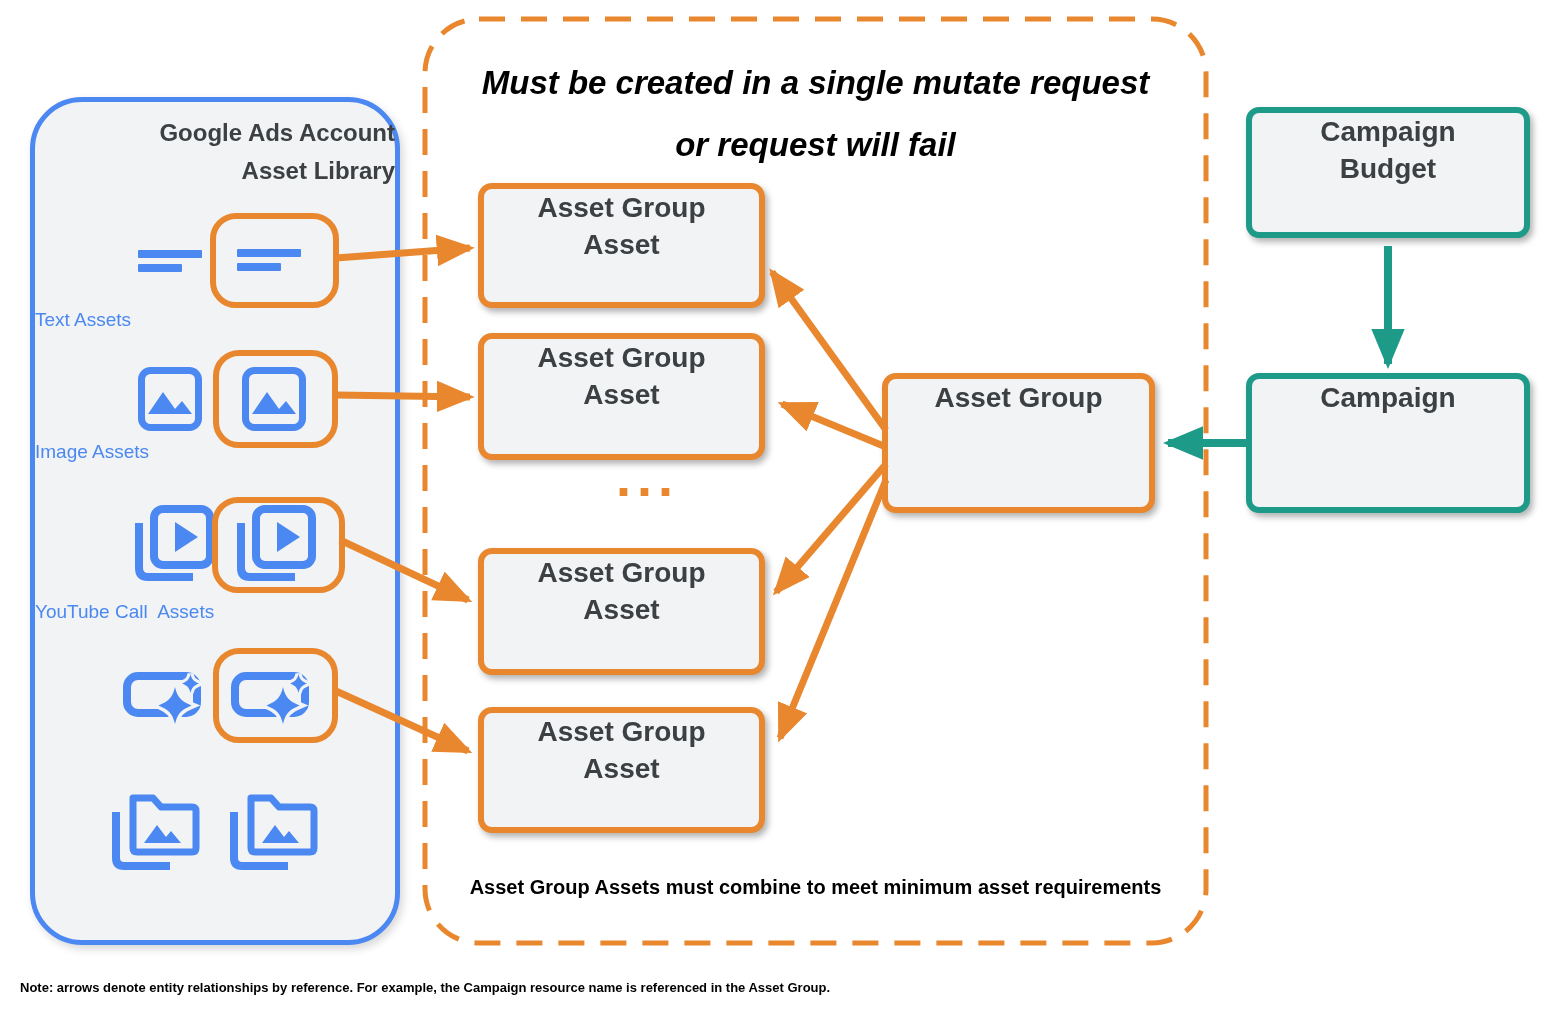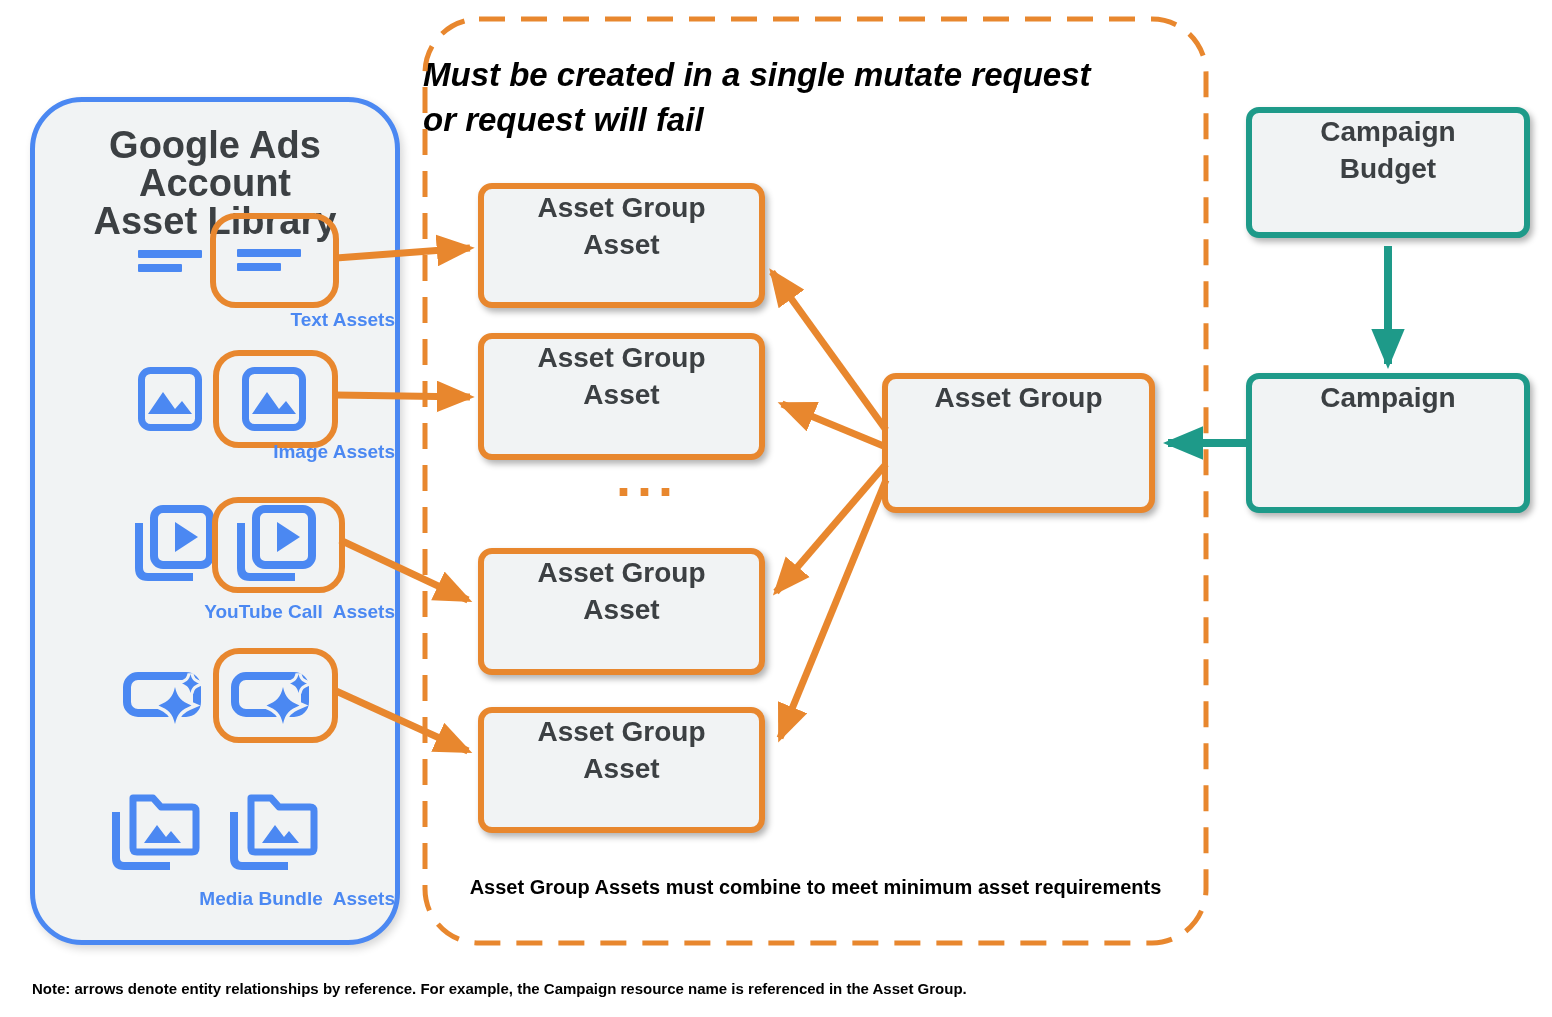--- a/index.html
+++ b/index.html
@@ -11,61 +11,61 @@
   .z2{z-index:2;}
   svg.overlay{position:absolute;left:0;top:0;z-index:3;pointer-events:none;}
 
   
   .panel{
     position:absolute;left:30px;top:97px;width:370px;height:848px;
     border:5px solid var(--blue);border-radius:52px;background:var(--node-fill);
     box-sizing:border-box;box-shadow:3px 4px 8px rgba(0,0,0,.16);
   }
   .panel-title{
-    position:absolute;left:0;right:0;top:24px;text-align:center;
-    font-size:38px;font-weight:700;color:var(--text-dark);line-height:38px;white-space:pre-line;
+    position:absolute;left:0;right:0;top:12px;text-align:right;
+    font-size:24px;font-weight:700;color:var(--text-dark);line-height:38px;white-space:pre-line;
   }
   .hl{
     position:absolute;border:6px solid var(--orange);border-radius:26px;box-sizing:border-box;
   }
   .asset-label{
-    position:absolute;left:0;right:0;text-align:right;color:var(--blue);
-    font-weight:700;font-size:19px;white-space:pre;
+    position:absolute;left:0;right:0;text-align:left;color:var(--blue);
+    font-weight:400;font-size:19px;white-space:pre;
   }
   .icon{position:absolute;}
   .bf{fill:var(--blue);}
   .bs{stroke:var(--blue);fill:none;}
   .bg-cut{stroke:var(--node-fill);paint-order:stroke;}
 
   
   .node{
     position:absolute;background:var(--node-fill);
     border:6px solid var(--orange);border-radius:14px;box-sizing:border-box;
     display:flex;align-items:flex-start;justify-content:center;text-align:center;
     font-weight:700;font-size:28px;color:var(--text-dark);line-height:37px;white-space:pre-line;
     box-shadow:3px 4px 6px rgba(0,0,0,.30);
   }
   .node.teal{border-color:var(--teal);border-radius:13px;}
 
   
   .mutate-title{
-    position:absolute;left:423px;top:52px;width:785px;text-align:left;
-    font-style:italic;font-weight:700;font-size:33px;line-height:45px;color:#000;white-space:pre-line;
+    position:absolute;left:423px;top:52px;width:785px;text-align:center;
+    font-style:italic;font-weight:700;font-size:33px;line-height:62px;color:#000;white-space:pre-line;
   }
   .ellipsis{
     position:absolute;left:500px;top:449px;width:295px;text-align:center;
     color:var(--orange);font-size:54px;font-weight:800;letter-spacing:6px;line-height:56px;
   }
   .mutate-footer{
     position:absolute;left:423px;top:876px;width:785px;text-align:center;
     font-weight:700;font-size:20px;color:#000000;
   }
   .page-note{
-    position:absolute;left:32px;top:980px;width:1480px;
-    font-weight:700;font-size:15px;color:#000;
+    position:absolute;left:20px;top:980px;width:1480px;
+    font-weight:700;font-size:13px;color:#000;
   }
 
   
   .dash{fill:none;stroke:var(--orange);stroke-width:5;stroke-dasharray:26 16;}
   .lo{stroke:var(--orange);stroke-width:7;fill:none;}
   .lt{stroke:var(--teal);stroke-width:8;fill:none;}
   .mo{fill:var(--orange);}
   .mt{fill:var(--teal);}
 </style>
 </head>
@@ -127,21 +127,20 @@
     <svg class="icon" style="left:73px;top:688px" width="92" height="84" viewBox="0 0 92 84">
       <path class="bs" stroke-width="8" d="M8 22 V68 Q8 76 16 76 H62"></path>
       <path class="bs" stroke-width="7" stroke-linejoin="round" d="M25 8 H45 L53 17 H84 Q88 17 88 21 V58 Q88 62 84 62 H29 Q25 62 25 58 Z"></path>
       <path class="bf" d="M36 53 L49 35 L58 47 L63 41 L73 53 Z"></path>
     </svg>
     <svg class="icon" style="left:191px;top:688px" width="92" height="84" viewBox="0 0 92 84">
       <path class="bs" stroke-width="8" d="M8 22 V68 Q8 76 16 76 H62"></path>
       <path class="bs" stroke-width="7" stroke-linejoin="round" d="M25 8 H45 L53 17 H84 Q88 17 88 21 V58 Q88 62 84 62 H29 Q25 62 25 58 Z"></path>
       <path class="bf" d="M36 53 L49 35 L58 47 L63 41 L73 53 Z"></path>
     </svg>
-    <div class="asset-label" style="top:786px">Media Bundle  Assets</div>
   </div>
 
   <div class="mutate-title z2">Must be created in a single mutate request
 or request will fail</div>
 
   <div class="node z2" style="left:478px;top:183px;width:287px;height:125px">
     <span>Asset Group
 Asset</span>
   </div>
   <div class="node z2" style="left:478px;top:333px;width:287px;height:127px">

